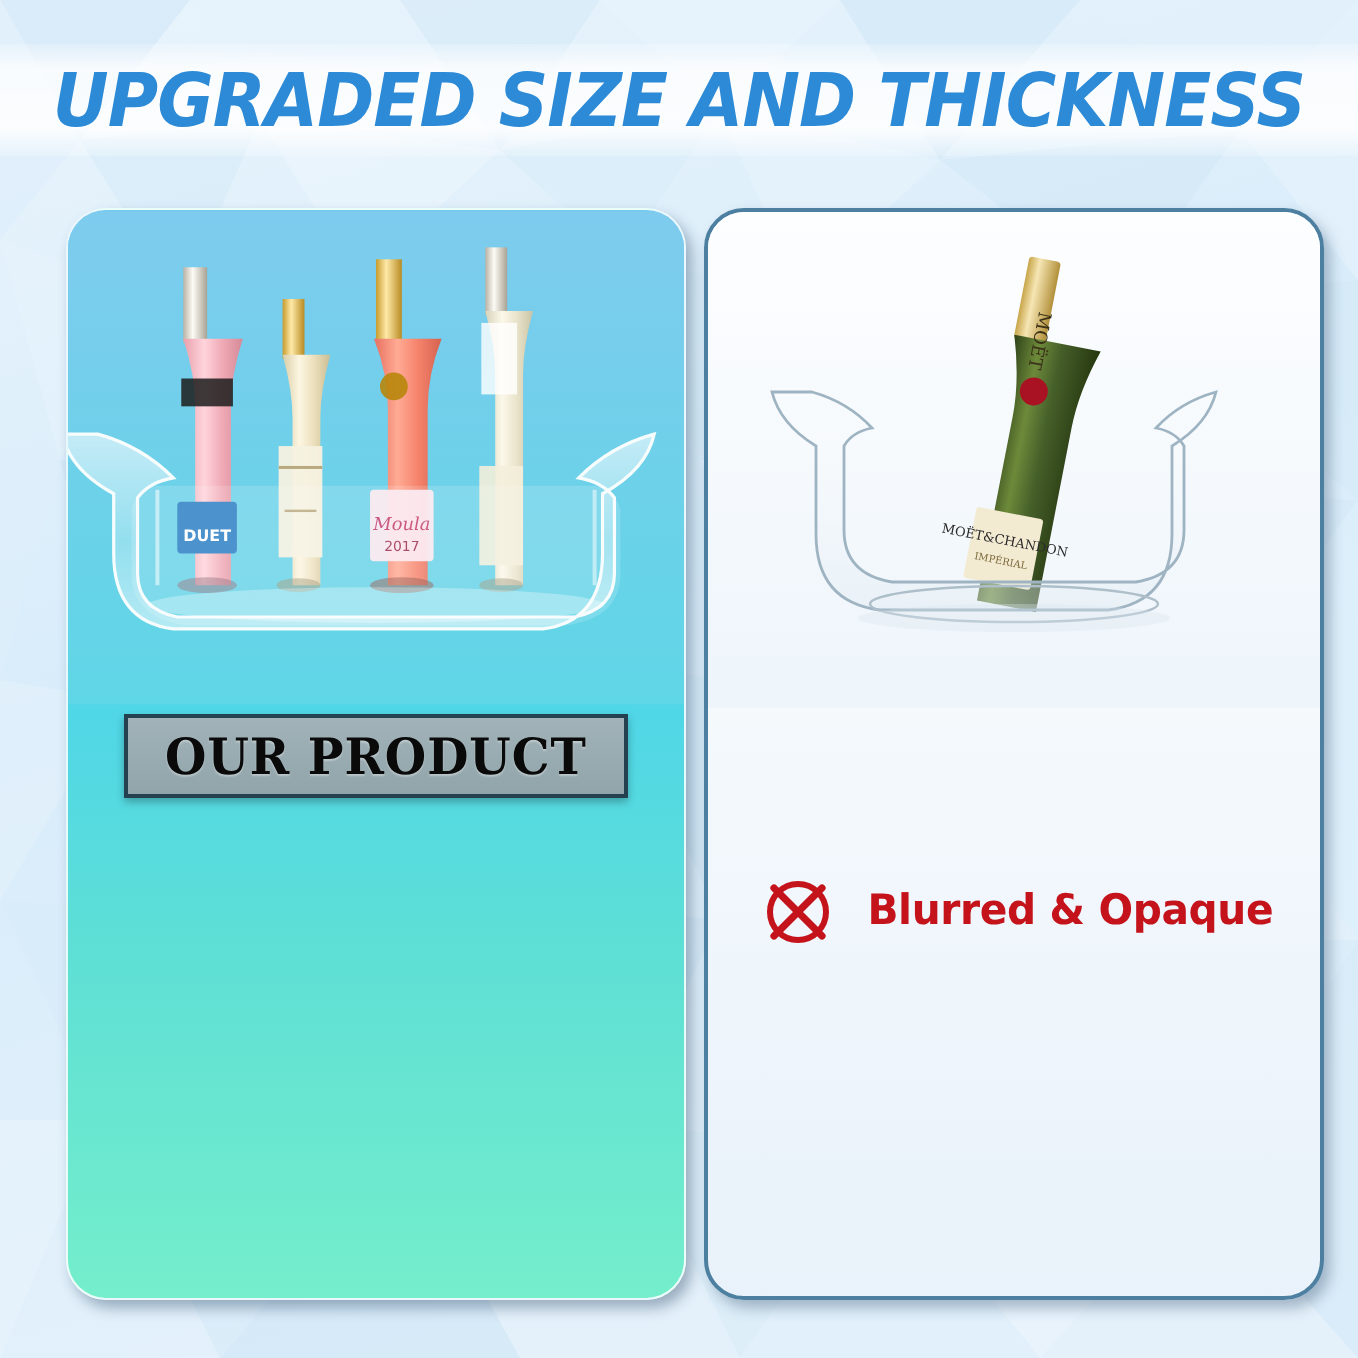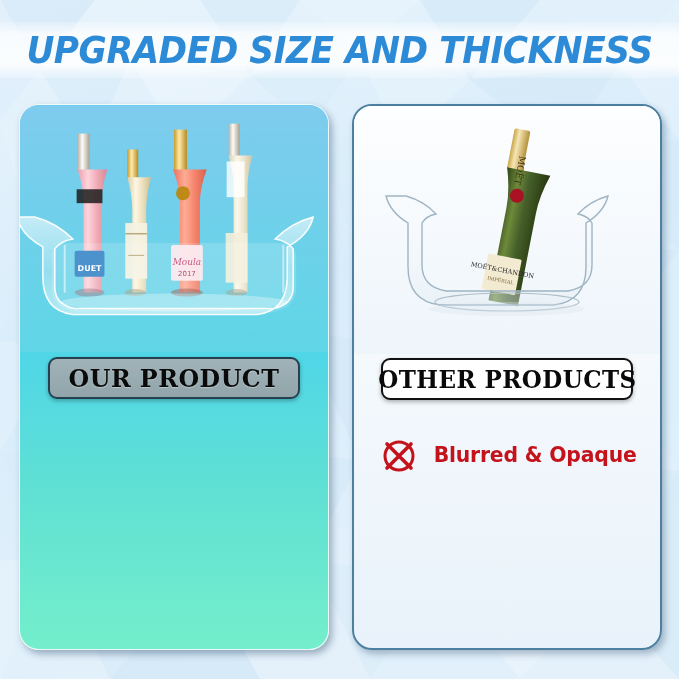--- a/index.html
+++ b/index.html
@@ -39,21 +39,21 @@
 
   .panel{
     position:absolute;
     top:104px;
     width:310px;
     height:546px;
     border-radius:20px;
     overflow:hidden;
   }
   .panel-left{
-    left:19px;
+    left:33px;
     background:linear-gradient(to bottom,#77c9ee 0%, #62cdf0 22%, #4fd6e8 45%, #5fe0d4 70%, #74eecb 100%);
     border:1px solid rgba(255,255,255,.85);
     box-shadow:3px 4px 7px rgba(40,70,100,.40);
   }
   .panel-right{
     left:352px;
     background:linear-gradient(to bottom,#fdfefe 0%, #f6fafd 40%, #eef5fb 75%, #e9f2fa 100%);
     border:2px solid #4c7fa0;
     box-shadow:3px 4px 7px rgba(40,70,100,.35);
   }
@@ -73,21 +73,21 @@
     font-family:"DejaVu Serif", serif;
     font-weight:bold;
     font-size:25px;
     letter-spacing:.5px;
     color:#0a0a0a;
     white-space:nowrap;
   }
   .badge-ourproduct{
     background:linear-gradient(to bottom, rgba(168,176,180,.92), rgba(150,160,166,.92));
     border:2px solid #25404f;
-    border-radius:9px;
+    border-radius:0;
     box-shadow:0 2px 4px rgba(0,0,0,.28);
   }
   .badge-ourproduct .badge-text{ transform:scaleX(.95); text-shadow:0 1px 1px rgba(255,255,255,.35); }
   .badge-otherproducts{
     background:#ffffff;
     border:2.5px solid #111111;
     border-radius:9px;
     box-shadow:0 2px 4px rgba(0,0,0,.30);
   }
   .badge-otherproducts .badge-text{ transform:scaleX(.92); }
@@ -326,23 +326,20 @@
           <text x="155" y="176" font-family="DejaVu Serif, serif" font-size="5" fill="#7b6a3a" text-anchor="middle">IMPÉRIAL</text>
           <text x="150" y="48" font-family="DejaVu Serif, serif" font-size="9" fill="#3a3118" transform="rotate(90 150 48)">MOËT</text>
         </g>
 
         <path d="M52 90 q18 5 30 18 q-10 2 -14 9 v42 q0 22 24 26 h122 q24 -4 24 -26 v-42 q-4 -7 -14 -9 q12 -13 30 -18 q-4 16 -22 27 v44 q0 34 -32 38 h-114 q-32 -4 -32 -38 v-44 q-18 -11 -22 -27 z" fill="url(#rBucket)" stroke="#9fb4c2" stroke-width="1.4"></path>
         <ellipse cx="153" cy="196" rx="72" ry="9" fill="none" stroke="#aebfca" stroke-width="1.2"></ellipse>
         <ellipse cx="153" cy="203" rx="78" ry="7" fill="#d9e6ef" opacity=".35"></ellipse>
       </svg>
     </div>
 
-    <div class="badge badge-otherproducts">
-      <span class="badge-text">OTHER PRODUCTS</span>
-    </div>
 
     <div class="features">
       <div class="feature">
         <span class="icon">
           <svg viewBox="0 0 42 42">
               <circle cx="21" cy="22" r="14" fill="none" stroke="#c4131b" stroke-width="3"></circle>
               <path d="M9 10 L33 34 M33 10 L9 34" stroke="#c4131b" stroke-width="3.6" stroke-linecap="round"></path>
             </svg>
         </span>
         <span class="label">Blurred &amp; Opaque</span>

